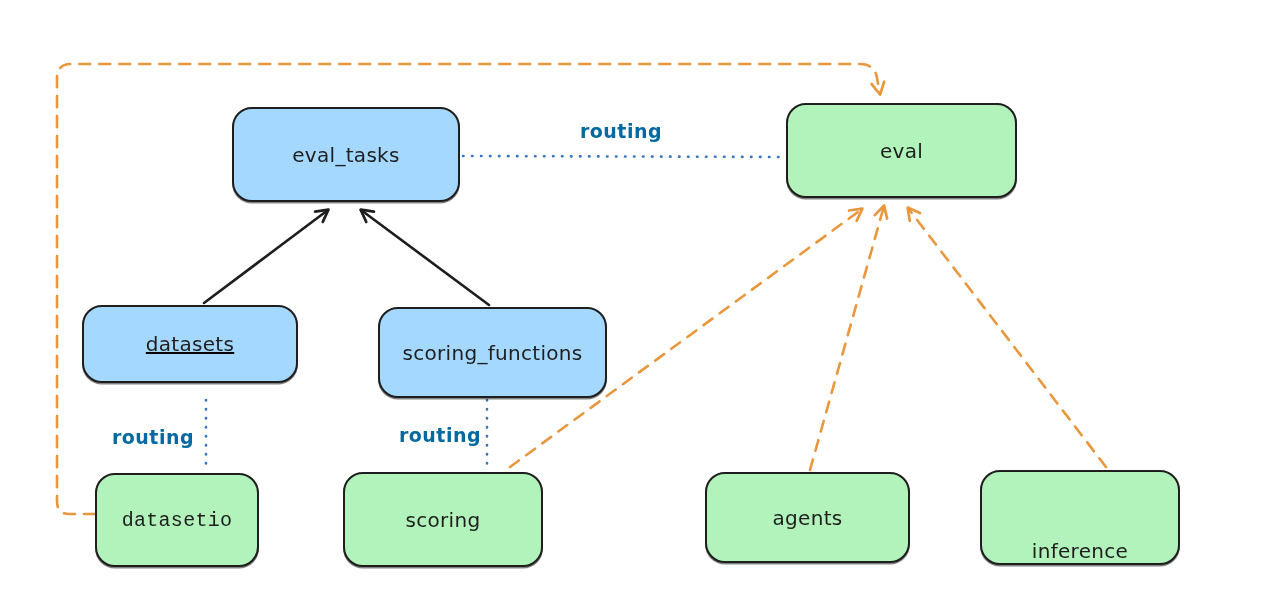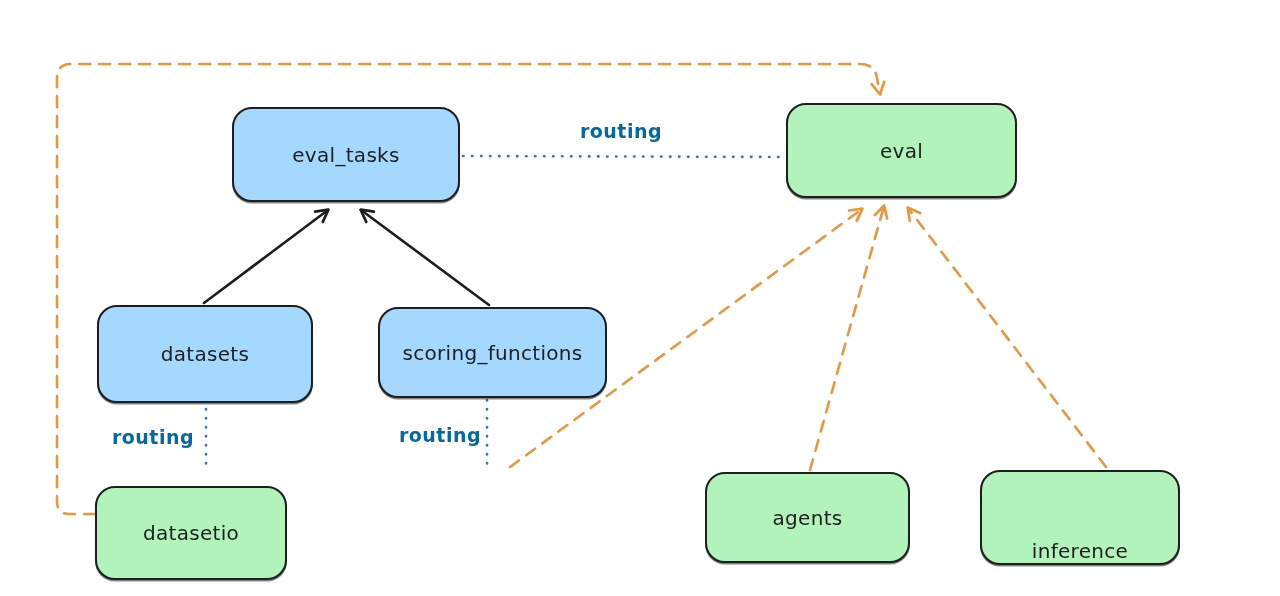--- a/index.html
+++ b/index.html
@@ -105,32 +105,35 @@
   </svg>
 
   <div class="node node-blue" style="left:232px; top:107px; width:228px; height:95px;">
     <span class="node-label">eval_tasks</span>
   </div>
 
   <div class="node node-green" style="left:786px; top:103px; width:231px; height:95px;">
     <span class="node-label">eval</span>
   </div>
 
-  <div class="node node-blue" style="left:97px; top:305px; width:216px; height:98px;">
+  <div class="node node-blue" style="left:82px; top:305px; width:216px; height:78px;text-decoration:underline;">
     <span class="node-label">datasets</span>
   </div>
 
   <div class="node node-blue" style="left:378px; top:307px; width:229px; height:91px;">
     <span class="node-label">scoring_functions</span>
   </div>
 
-  <div class="node node-green" style="left:95px; top:486px; width:192px; height:94px;">
+  <div class="node node-green" style="left:95px; top:473px; width:164px; height:94px;font-family:Liberation Mono, monospace;">
     <span class="node-label">datasetio</span>
   </div>
 
+  <div class="node node-green" style="left:343px; top:472px; width:200px; height:95px;">
+    <span class="node-label">scoring</span>
+  </div>
 
   <div class="node node-green" style="left:705px; top:472px; width:205px; height:91px;">
     <span class="node-label">agents</span>
   </div>
 
   <div class="node node-green" style="left:980px; top:470px; width:200px; height:95px;align-items:flex-end;">
     <span class="node-label">inference</span>
   </div>
 
   <div class="edge-label" style="left:621px; top:131px;">routing</div>

